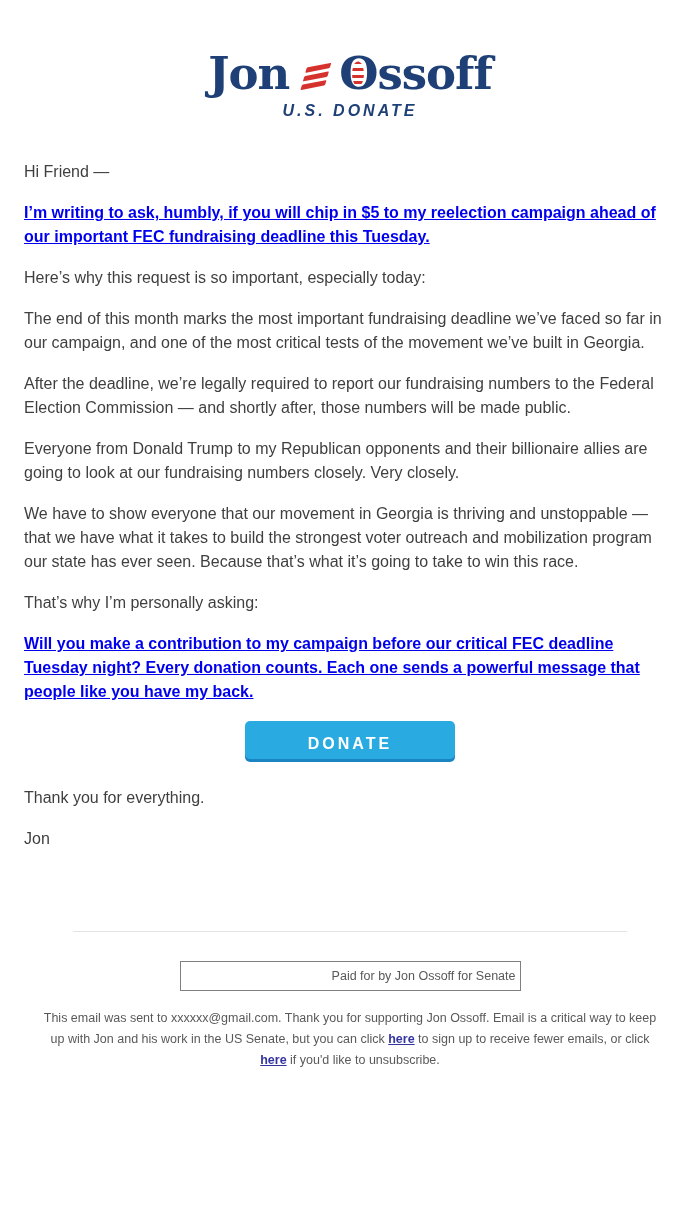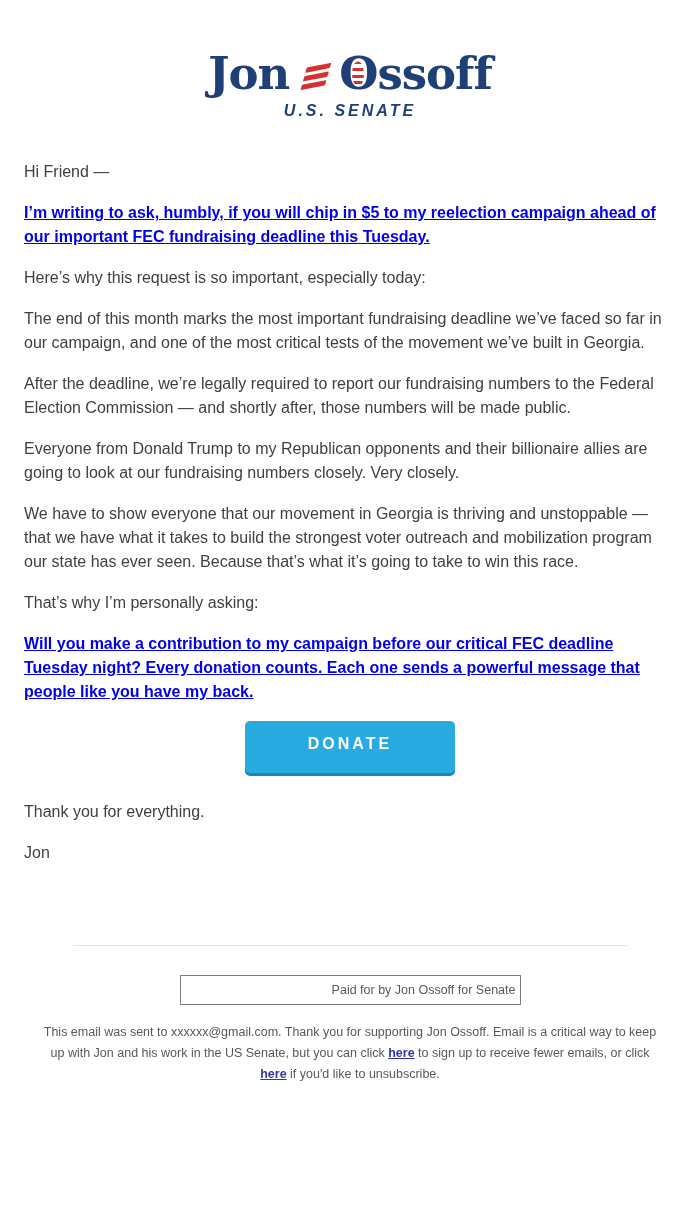--- a/index.html
+++ b/index.html
@@ -48,21 +48,21 @@
   
   .copy{margin-top:40px;font-size:16px;line-height:24px;}
   .copy p{margin:0 0 17px 0;}
   .blue-link a{
     color:var(--link-blue);font-weight:bold;text-decoration:underline;cursor:pointer;
   }
 
   
   .donate-wrap{text-align:center;margin:2px 0 27px 0;}
   .donate-btn{
-    display:inline-block;width:210px;height:52px;line-height:46px;
+    display:inline-block;width:210px;height:38px;line-height:46px;
     background:var(--donate-blue);color:#ffffff;
     font-size:16px;font-weight:bold;letter-spacing:3px;
     text-align:center;text-decoration:none;border-radius:5px;
     box-shadow:0 3px 0 var(--donate-blue-dark);cursor:pointer;
   }
 
   
   .divider{border:none;border-top:1px solid #e4e4e4;width:554px;margin:80px auto 0;}
   .paid-box{
     width:341px;margin:29px auto 0;border:1px solid #7f7f7f;
@@ -85,21 +85,21 @@
   <div class="logo">
     <div class="logo-name">
       <span>Jon</span>
       <span class="logo-stripes">
           <i></i>
           <i></i>
           <i></i>
         </span>
       <span><span class="o-wrap"><span class="o-glyph">O</span><span class="o-stripes"></span></span><span>ssoff</span></span>
     </div>
-    <div class="logo-subtitle">U.S. SENATE</div>
+    <div class="logo-subtitle">U.S. DONATE</div>
   </div>
 
   <div class="copy">
     <p>Hi Friend —</p>
 
     <p class="blue-link"><a>I’m writing to ask, humbly, if you will chip in $5 to my reelection campaign ahead of our important FEC fundraising deadline this Tuesday.</a></p>
 
     <p>Here’s why this request is so important, especially today:</p>
     <p>The end of this month marks the most important fundraising deadline we’ve faced so far in our campaign, and one of the most critical tests of the movement we’ve built in Georgia.</p>
     <p>After the deadline, we’re legally required to report our fundraising numbers to the Federal Election Commission — and shortly after, those numbers will be made public.</p>

